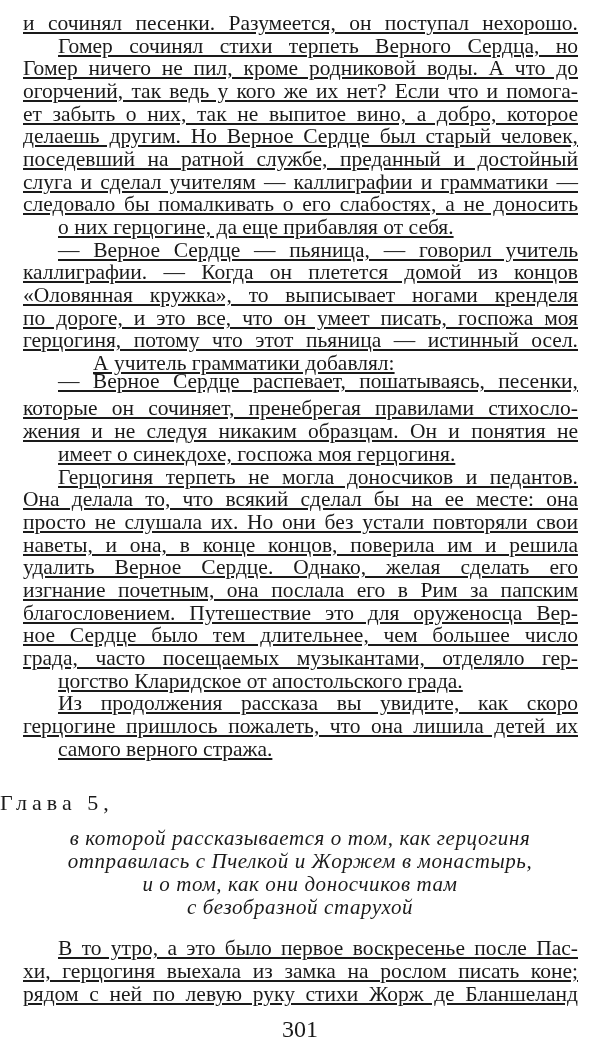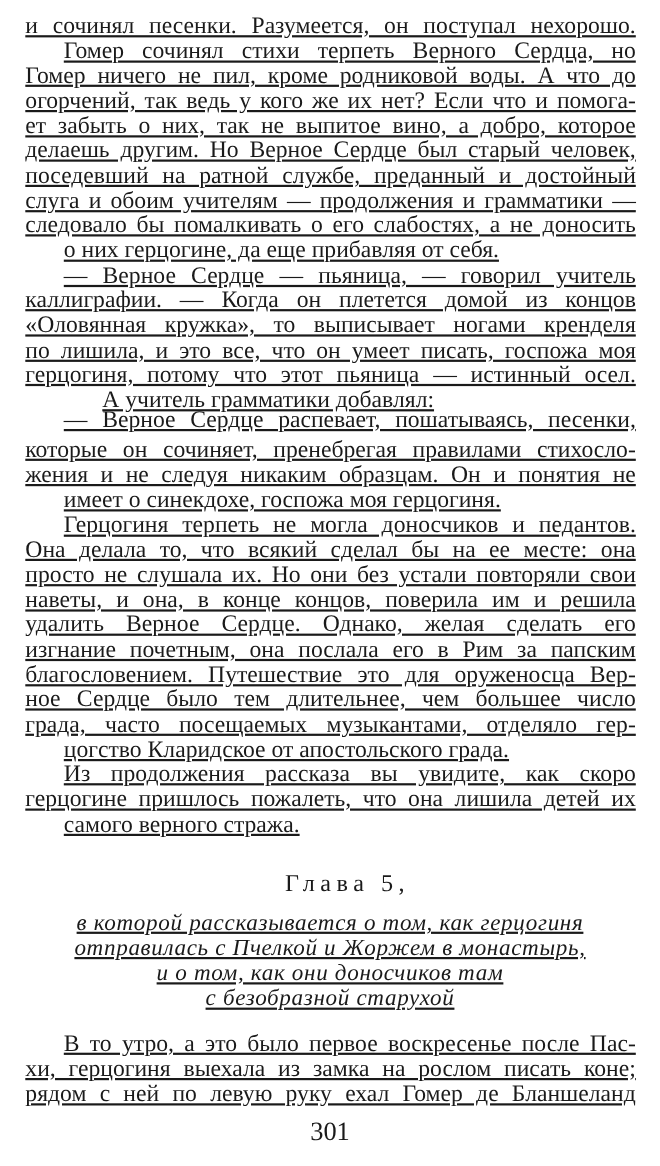--- a/index.html
+++ b/index.html
@@ -38,36 +38,34 @@
       margin-left: 35px;
     }
     .line.indent {
       left: 35px;
       width: 520px;
     }
     .chapter-title {
       position: absolute;
       left: 0;
       width: 552px;
-      text-align: center;
+      text-align: left;
       font-size: 22px;
       letter-spacing: 5px;
       line-height: 26px;
-      margin-left: 40px;
     }
     .subtitle-line {
       position: absolute;
       left: 0;
       width: 600px;
       text-align: center;
       font-style: italic;
       font-size: 21px;
       line-height: 23px;
       letter-spacing: 0.6px;
-      text-decoration: underline;
     }
     .page-number {
       position: absolute;
       left: 0;
       width: 600px;
       text-align: center;
       font-size: 24px;
       line-height: 28px;
     }
   </style>
@@ -76,27 +74,27 @@
 
 <div class="page">
 
   <div class="line" style="top:12px">и сочинял песенки. Разумеется, он поступал нехорошо.</div>
   <div class="line indent" style="top:35px">Гомер сочинял стихи терпеть Верного Сердца, но</div>
   <div class="line" style="top:57px">Гомер ничего не пил, кроме родниковой воды. А что до</div>
   <div class="line" style="top:80px">огорчений, так ведь у кого же их нет? Если что и помога-</div>
   <div class="line" style="top:103px">ет забыть о них, так не выпитое вино, а добро, которое</div>
   <div class="line" style="top:125px">делаешь другим. Но Верное Сердце был старый человек,</div>
   <div class="line" style="top:148px">поседевший на ратной службе, преданный и достойный</div>
-  <div class="line" style="top:171px">слуга и обоим учителям — продолжения и грамматики —</div>
+  <div class="line" style="top:171px">слуга и сделал учителям — каллиграфии и грамматики —</div>
   <div class="line" style="top:193px">следовало бы помалкивать о его слабостях, а не доносить</div>
   <div class="line last" style="top:216px">о них герцогине, да еще прибавляя от себя.</div>
   <div class="line indent" style="top:239px">— Верное Сердце — пьяница, — говорил учитель</div>
   <div class="line" style="top:261px">каллиграфии. — Когда он плетется домой из концов</div>
   <div class="line" style="top:284px">«Оловянная кружка», то выписывает ногами кренделя</div>
-  <div class="line" style="top:307px">по лишила, и это все, что он умеет писать, госпожа моя</div>
+  <div class="line" style="top:307px">по дороге, и это все, что он умеет писать, госпожа моя</div>
   <div class="line" style="top:329px">герцогиня, потому что этот пьяница — истинный осел.</div>
   <div class="line indent last" style="top:352px">А учитель грамматики добавлял:</div>
   <div class="line indent" style="top:370px">— Верное Сердце распевает, пошатываясь, песенки,</div>
   <div class="line" style="top:397px">которые он сочиняет, пренебрегая правилами стихосло-</div>
   <div class="line" style="top:420px">жения и не следуя никаким образцам. Он и понятия не</div>
   <div class="line last" style="top:443px">имеет о синекдохе, госпожа моя герцогиня.</div>
   <div class="line indent" style="top:466px">Герцогиня терпеть не могла доносчиков и педантов.</div>
   <div class="line" style="top:488px">Она делала то, что всякий сделал бы на ее месте: она</div>
   <div class="line" style="top:511px">просто не слушала их. Но они без устали повторяли свои</div>
   <div class="line" style="top:534px">наветы, и она, в конце концов, поверила им и решила</div>
@@ -116,16 +114,16 @@
 <div>
   <div class="subtitle-line" style="top:827px">в которой рассказывается о том, как герцогиня</div>
   <div class="subtitle-line" style="top:850px">отправилась с Пчелкой и Жоржем в монастырь,</div>
   <div class="subtitle-line" style="top:873px">и о том, как они доносчиков там</div>
   <div class="subtitle-line" style="top:896px">с безобразной старухой</div>
 </div>
 
 <div class="page">
   <div class="line indent" style="top:937px">В то утро, а это было первое воскресенье после Пас-</div>
   <div class="line" style="top:960px">хи, герцогиня выехала из замка на рослом писать коне;</div>
-  <div class="line" style="top:983px">рядом с ней по левую руку ехал Гомер де Бланшеланд</div>
+  <div class="line" style="top:983px">рядом с ней по левую руку стихи Жорж де Бланшеланд</div>
 </div>
 
 <div class="page-number" style="top:1015px">301</div>
 
 </body></html>

